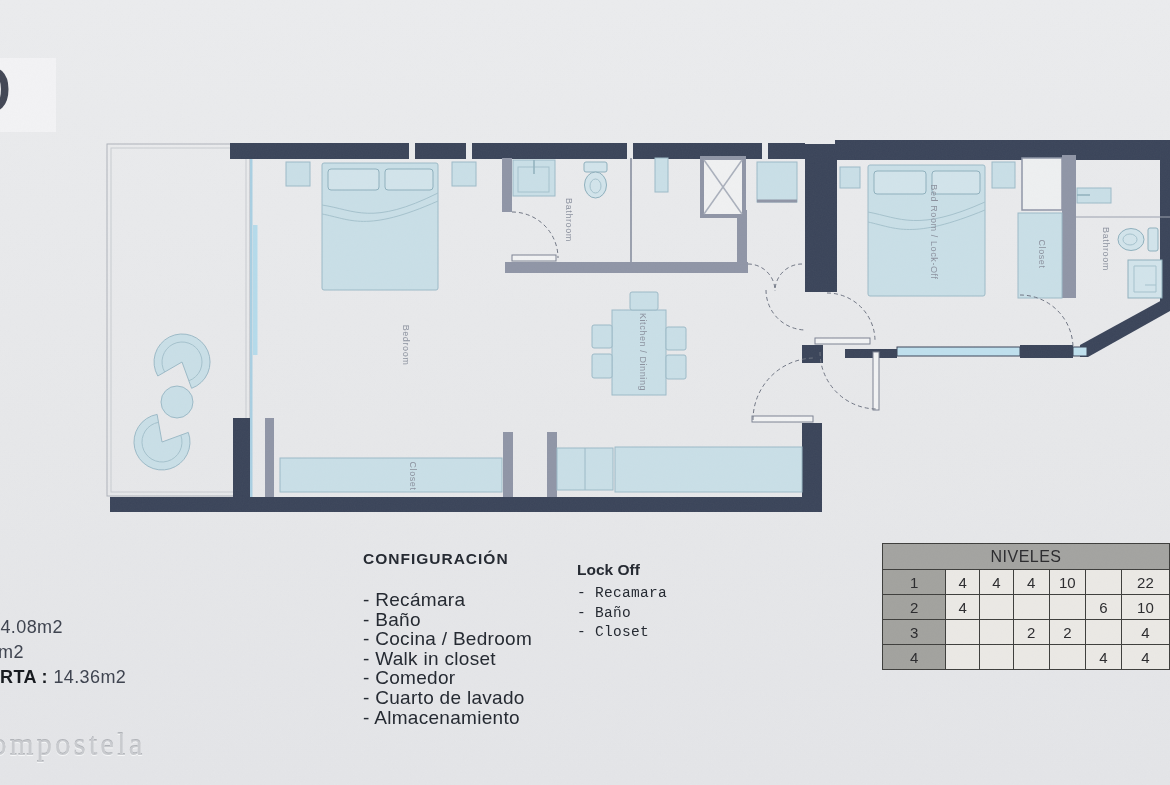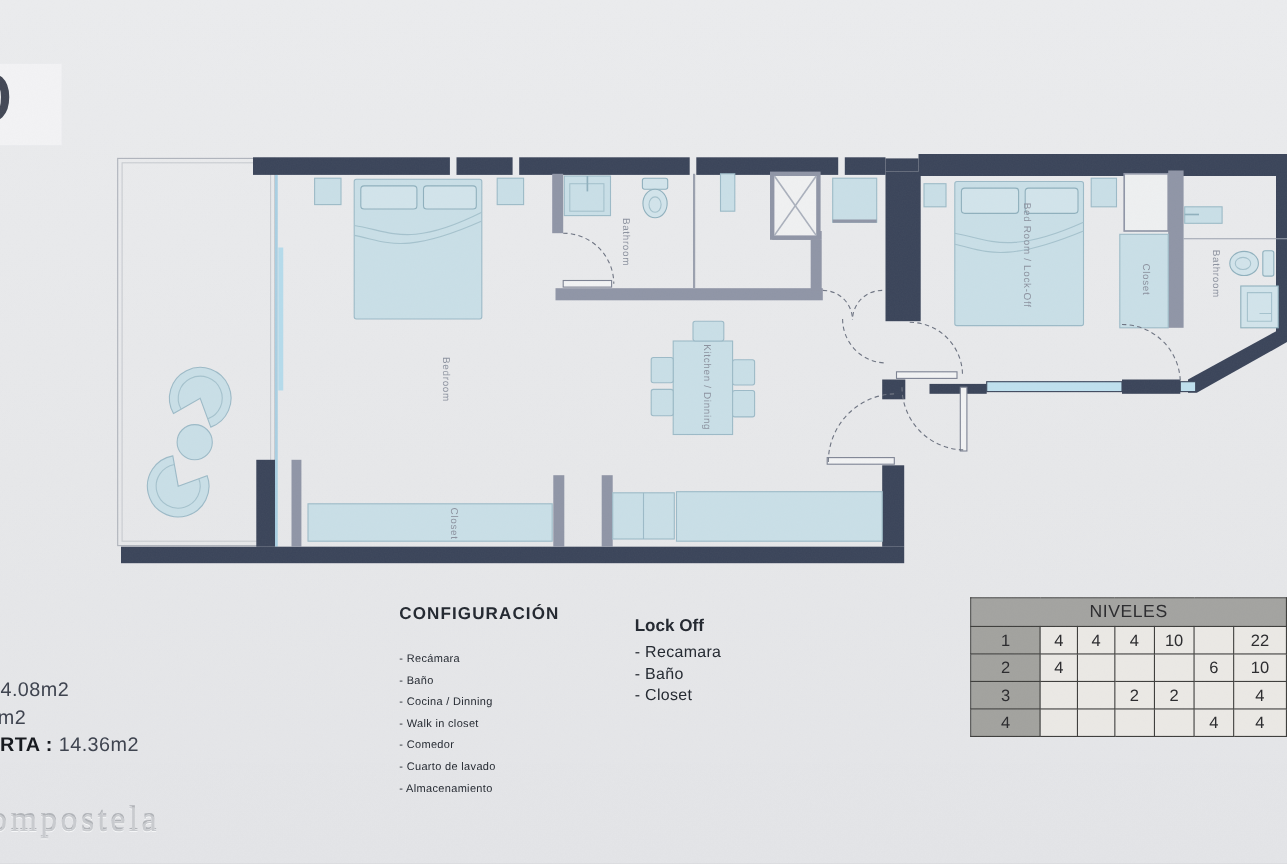--- a/index.html
+++ b/index.html
@@ -22,24 +22,24 @@
   .areas .l2{margin-left:-2px;}
   .areas b{color:#14171c;}
   
   .watermark{position:absolute;left:-9px;top:727px;
     font-family:"Liberation Serif",serif;font-size:31px;letter-spacing:3px;
     color:#c9cbcf;text-shadow:0 1px 0 #f7f8f9,0 -1px 0 rgba(80,85,95,.35);}
   
   .config{position:absolute;left:363px;top:550px;color:#22272f;}
   .config .head{font-weight:bold;font-size:15.5px;letter-spacing:1px;}
   .config .items{margin-top:22px;}
-  .config .items div{font-size:10px;line-height:19.6px;letter-spacing:.3px;}
+  .config .items div{font-size:19px;line-height:19.6px;letter-spacing:.3px;}
   .lockoff{position:absolute;left:577px;top:561px;color:#22272f;}
   .lockoff .head{font-weight:bold;font-size:15.5px;}
-  .lockoff .items{margin-top:5px;}
+  .lockoff .items{margin-top:5px;font-family:Liberation Mono, monospace;}
   .lockoff .items div{font-size:14.5px;line-height:19.6px;letter-spacing:.3px;}
   
   .niveles{position:absolute;left:882px;top:543px;border-collapse:collapse;
     table-layout:fixed;color:#2a2a2d;}
   .niveles td{border:1.5px solid #3d3d3b;text-align:center;vertical-align:middle;
     padding:0;background:#ebe9e5;}
   .niveles .title{background:#a3a3a0;font-size:16px;height:25px;letter-spacing:.5px;}
   .niveles .colh{background:#8f8f8b;font-size:15px;height:27px;}
   .niveles .colh.res{font-size:8.5px;font-weight:bold;letter-spacing:.4px;}
   .niveles .rowh{background:#a2a29e;}
@@ -234,21 +234,21 @@
     <div class="l3"><b>RTA :</b> <span>14.36m2</span></div>
   </div>
 
   <div class="watermark">ompostela</div>
 
   <div class="config">
     <div class="head">CONFIGURACIÓN</div>
     <div class="items">
       <div>- Recámara</div>
       <div>- Baño</div>
-      <div>- Cocina / Dinning</div>
+      <div>- Cocina / Bedroom</div>
       <div>- Walk in closet</div>
       <div>- Comedor</div>
       <div>- Cuarto de lavado</div>
       <div>- Almacenamiento</div>
     </div>
   </div>
 
   <div class="lockoff">
     <div class="head">Lock Off</div>
     <div class="items">

